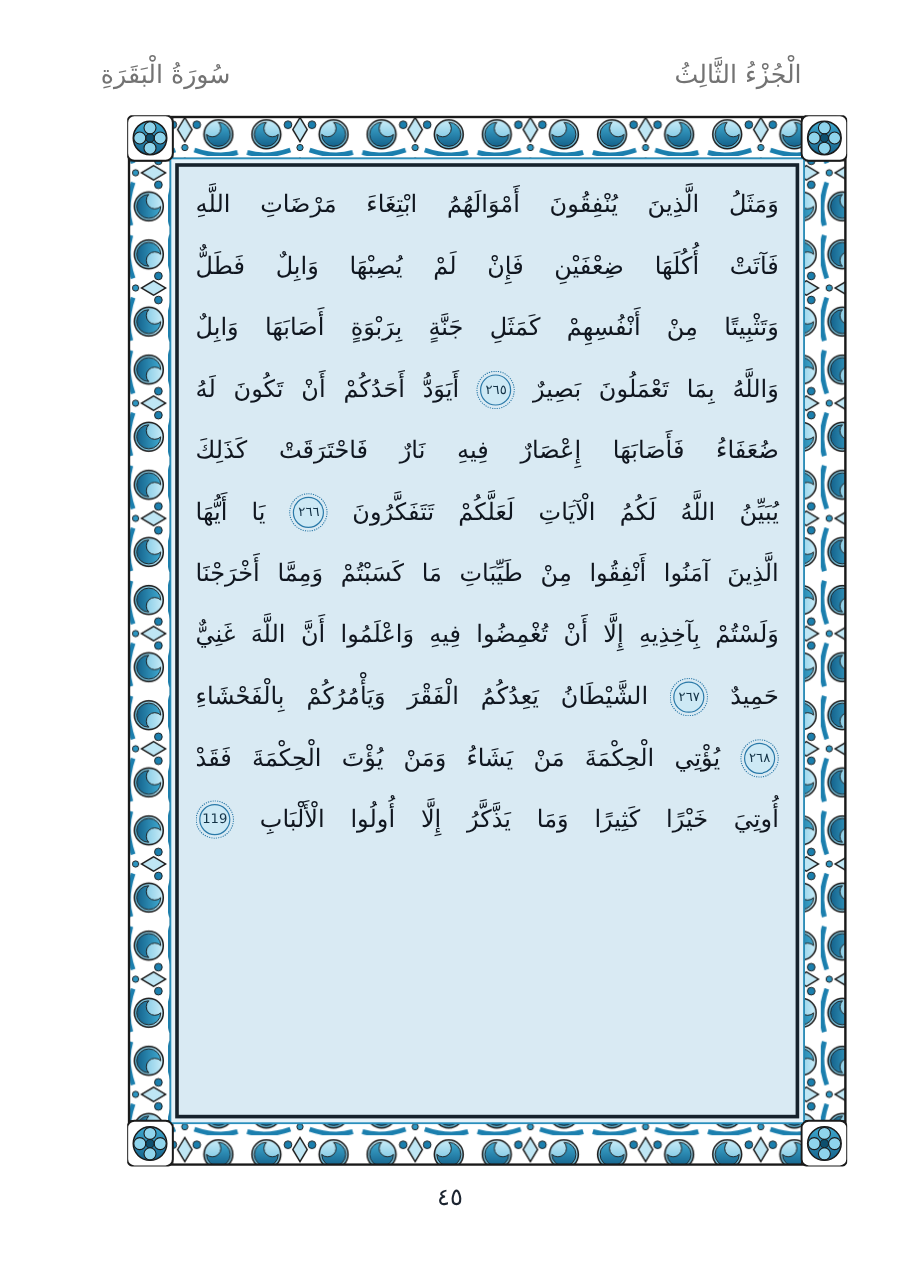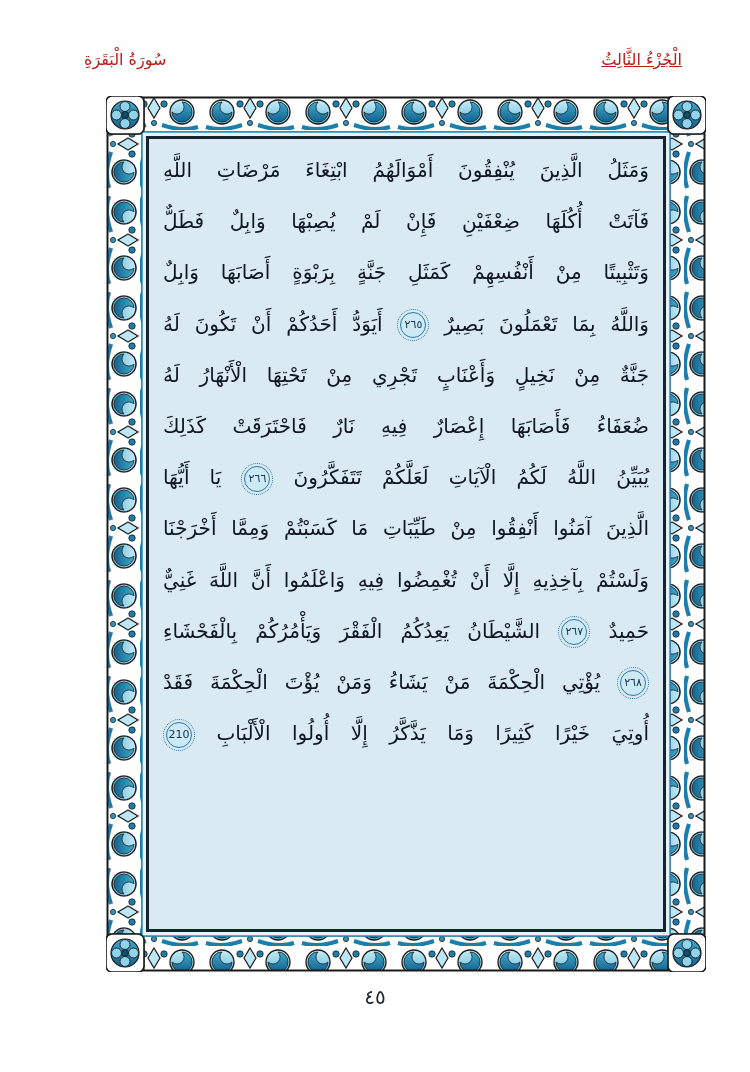--- a/index.html
+++ b/index.html
@@ -6,25 +6,25 @@
   body{
     width:750px;height:1072px;position:relative;overflow:hidden;
     background:#ffffff;
     font-family:"DejaVu Sans", sans-serif;
   }
   .page{position:absolute;inset:0;}
 
   
   .header-label{
     position:absolute;top:50px;
-    font-size:16px;color:#b91c1c;
+    font-size:21px;color:#737373;
     direction:rtl;white-space:nowrap;text-align:right;
   }
   .surah{left:84px;}
-  .juz{right:68px;text-decoration:underline;}
+  .juz{right:82px;}
 
   
   .frame{
     position:absolute;left:75px;top:96px;width:600px;height:876px;margin-left:31px;
   }
   .frame svg{position:absolute;left:0;top:0;}
 
   
   .panel{
     position:absolute;left:40px;top:40px;right:40px;bottom:40px;
@@ -135,27 +135,26 @@
       <use href="#rosette" x="0" y="838"></use>
       <use href="#rosette" x="562" y="838"></use>
     </svg>
 
     <div class="panel">
       <div class="lines">
           <div class="line"><span class="seg">وَمَثَلُ الَّذِينَ يُنْفِقُونَ أَمْوَالَهُمُ ابْتِغَاءَ مَرْضَاتِ اللَّهِ</span></div>
           <div class="line"><span class="seg">فَآتَتْ أُكُلَهَا ضِعْفَيْنِ فَإِنْ لَمْ يُصِبْهَا وَابِلٌ فَطَلٌّ</span></div>
           <div class="line"><span class="seg">وَتَثْبِيتًا مِنْ أَنْفُسِهِمْ كَمَثَلِ جَنَّةٍ بِرَبْوَةٍ أَصَابَهَا وَابِلٌ</span></div>
           <div class="line"><span class="seg">وَاللَّهُ بِمَا تَعْمَلُونَ بَصِيرٌ</span> <span class="ayah-marker">٢٦٥</span> <span class="seg">أَيَوَدُّ أَحَدُكُمْ أَنْ تَكُونَ لَهُ</span></div>
-          <div class="line"><span class="seg">جَنَّةٌ مِنْ نَخِيلٍ وَأَعْنَابٍ تَجْرِي مِنْ تَحْتِهَا الْأَنْهَارُ لَهُ</span></div>
           <div class="line"><span class="seg">ضُعَفَاءُ فَأَصَابَهَا إِعْصَارٌ فِيهِ نَارٌ فَاحْتَرَقَتْ كَذَلِكَ</span></div>
           <div class="line"><span class="seg">يُبَيِّنُ اللَّهُ لَكُمُ الْآيَاتِ لَعَلَّكُمْ تَتَفَكَّرُونَ</span> <span class="ayah-marker">٢٦٦</span> <span class="seg">يَا أَيُّهَا</span></div>
           <div class="line"><span class="seg">الَّذِينَ آمَنُوا أَنْفِقُوا مِنْ طَيِّبَاتِ مَا كَسَبْتُمْ وَمِمَّا أَخْرَجْنَا</span></div>
           <div class="line"><span class="seg">وَلَسْتُمْ بِآخِذِيهِ إِلَّا أَنْ تُغْمِضُوا فِيهِ وَاعْلَمُوا أَنَّ اللَّهَ غَنِيٌّ</span></div>
           <div class="line"><span class="seg">حَمِيدٌ</span> <span class="ayah-marker">٢٦٧</span> <span class="seg">الشَّيْطَانُ يَعِدُكُمُ الْفَقْرَ وَيَأْمُرُكُمْ بِالْفَحْشَاءِ</span></div>
           <div class="line"><span class="ayah-marker">٢٦٨</span> <span class="seg">يُؤْتِي الْحِكْمَةَ مَنْ يَشَاءُ وَمَنْ يُؤْتَ الْحِكْمَةَ فَقَدْ</span></div>
-          <div class="line"><span class="seg">أُوتِيَ خَيْرًا كَثِيرًا وَمَا يَذَّكَّرُ إِلَّا أُولُوا الْأَلْبَابِ</span> <span class="ayah-marker">210</span></div>
+          <div class="line"><span class="seg">أُوتِيَ خَيْرًا كَثِيرًا وَمَا يَذَّكَّرُ إِلَّا أُولُوا الْأَلْبَابِ</span> <span class="ayah-marker">119</span></div>
         </div>
     </div>
   </div>
 
   <div class="pagenum">٤٥</div>
 
 </div>
 
 </body></html>

